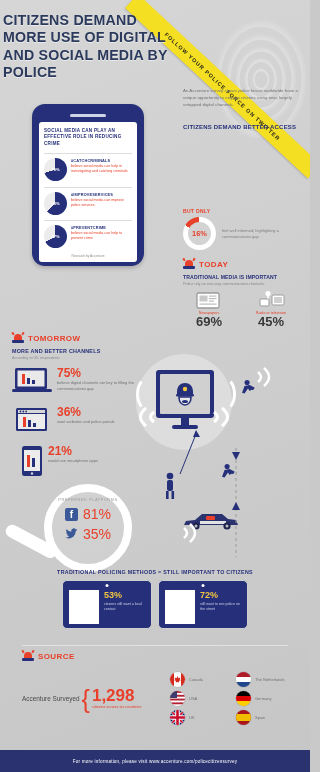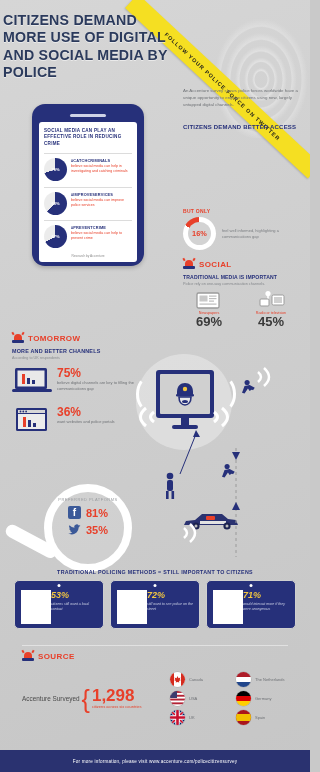--- a/index.html
+++ b/index.html
@@ -131,30 +131,30 @@
   .police-car{ position:absolute; left:62px; top:155px; width:62px; height:26px;}
 
   
   .mag{ position:absolute; left:44px; top:484px; width:88px; height:88px;
     border:8px solid #fff; border-radius:50%; background:rgba(255,255,255,.10);}
   .mag-handle{ position:absolute; left:0px; top:548px; width:56px; height:13px;
     background:#fff; border-radius:7px; transform:rotate(28deg); transform-origin:right center;}
   .platforms{ position:absolute; left:50px; top:497px; width:76px; text-align:center;}
   .platforms .ttl{ color:#9a9da1; font-size:4px; letter-spacing:.5px;}
   .pf-row{ display:flex; align-items:center; justify-content:center; gap:5px; margin-top:4px;}
-  .pf-row .pct{ color:#E8402A; font-weight:bold; font-size:11px;}
+  .pf-row .pct{ color:#E8402A; font-weight:normal; font-size:14px;}
   .sq{ width:13px;height:13px;border-radius:2px;background:#3b5998;display:flex;align-items:center;justify-content:center;color:#fff;font-weight:bold;font-size:10px;}
   .sq.tw{ background:transparent;}
 
   
   .trad{ position:absolute; left:12px; top:569px; width:286px;}
   .trad .ttl{ text-align:center; color:#26307a; font-weight:bold; font-size:5.3px; letter-spacing:.3px;}
   .cards{ display:flex; gap:6px; margin-top:5px; justify-content:center;}
   .card{ width:90px; height:49px; background:#26307a; border:1.5px solid #cfcfcf;
-    border-radius:5px; padding:5px 6px; display:flex; position:relative;font-style:italic;}
+    border-radius:5px; padding:5px 6px; display:flex; gap:5px; position:relative;}
   .card .dot{ position:absolute; left:50%; top:3px; transform:translateX(-50%);
     width:3px;height:3px;border-radius:50%;background:#fff;}
   .card .sil{ width:30px; height:34px; background:#ffffff; flex:none; margin-top:4px;
     -webkit-mask-size:contain; }
   .card .info .pct{ color:#F2C641; font-weight:bold; font-size:9px; line-height:1; margin-top:5px;}
   .card .info .t{ color:#c9cee4; font-size:3.6px; line-height:1.5; margin-top:2px;}
 
   
   .source{ position:absolute; left:22px; top:650px; width:272px;}
   .source .hdr{ color:#E8402A; font-weight:bold; font-size:8px; letter-spacing:.4px;}
@@ -246,21 +246,21 @@
   </div>
 
   <div class="today">
     <div class="hdr-row">
       <div class="siren">
         <i></i>
           <i></i>
           <div class="dome"></div>
           <div class="base"></div>
       </div>
-      <div class="hdr">SOCIAL</div>
+      <div class="hdr">TODAY</div>
     </div>
     <div class="sub">TRADITIONAL MEDIA IS IMPORTANT</div>
     <div class="sub2">Police rely on one-way communication channels.</div>
     <div class="media">
       <div class="cell">
         <div class="ico">
           <svg width="26" height="19" viewBox="0 0 26 19">
               <rect x="1" y="2" width="22" height="15" rx="1.5" fill="#fff" stroke="#9b9b9b" stroke-width="1.3"></rect>
               <rect x="3.5" y="4.5" width="8" height="6" fill="#c8c8c8"></rect>
               <rect x="13" y="4.5" width="7.5" height="1.2" fill="#bdbdbd"></rect>
@@ -331,20 +331,35 @@
             <rect x="16" y="14" width="3" height="7" fill="#26307A"></rect>
             <rect x="21" y="17" width="3" height="4" fill="#26307A"></rect>
           </svg>
       </div>
       <div>
         <div class="pct">36%</div>
         <div class="txt">want websites and police portals</div>
       </div>
     </div>
 
+    <div class="ch">
+      <div class="dev" style="margin-left:9px;">
+        <svg width="22" height="32" viewBox="0 0 22 32">
+            <rect x="1" y="1" width="20" height="30" rx="2.5" fill="#26307A"></rect>
+            <rect x="3" y="5" width="16" height="21" fill="#ececec"></rect>
+            <rect x="6" y="10" width="3" height="12" fill="#E8402A"></rect>
+            <rect x="11" y="13" width="3" height="9" fill="#26307A"></rect>
+            <circle cx="11" cy="28.5" r="1.2" fill="#d8d8d8"></circle>
+          </svg>
+      </div>
+      <div>
+        <div class="pct">21%</div>
+        <div class="txt">would use smartphone apps</div>
+      </div>
+    </div>
   </div>
 
   <div class="illus">
     <div class="glow"></div>
     <div class="wave" style="left:18px; top:24px; width:26px; height:36px; border-right-color:transparent; border-top-color:transparent; border-bottom-color:transparent;"></div>
     <div class="wave" style="left:92px; top:24px; width:26px; height:36px; border-left-color:transparent; border-top-color:transparent; border-bottom-color:transparent;"></div>
     <div class="monitor">
       <div class="inner">
         <svg width="24" height="28" viewBox="0 0 24 28">
           <path d="M4 12c0-6 3.5-9 8-9s8 3 8 9v2H4z" fill="#26307A"></path>
@@ -437,31 +452,20 @@
         <div class="dot"></div>
         <svg class="sil" viewBox="0 0 30 34">
           <circle cx="15" cy="9" r="6" fill="#fff"></circle>
             <path d="M3 34v-10a12 12 0 0 1 24 0v10z" fill="#fff"></path>
         </svg>
         <div class="info">
           <div class="pct">72%</div>
           <div class="t">still want to see police on the street</div>
         </div>
       </div>
-      <div class="card">
-        <div class="dot"></div>
-        <svg class="sil" viewBox="0 0 30 34">
-          <ellipse cx="15" cy="11" rx="7.5" ry="8.5" fill="#fff"></ellipse>
-            <path d="M4 34v-7a11 11 0 0 1 22 0v7z" fill="#fff"></path>
-        </svg>
-        <div class="info">
-          <div class="pct">71%</div>
-          <div class="t">would interact more if they were anonymous</div>
-        </div>
-      </div>
     </div>
   </div>
 
   <div class="sep"></div>
 
   <div class="source">
     <div class="hdr-row">
       <div class="siren">
         <i></i>
           <i></i>

